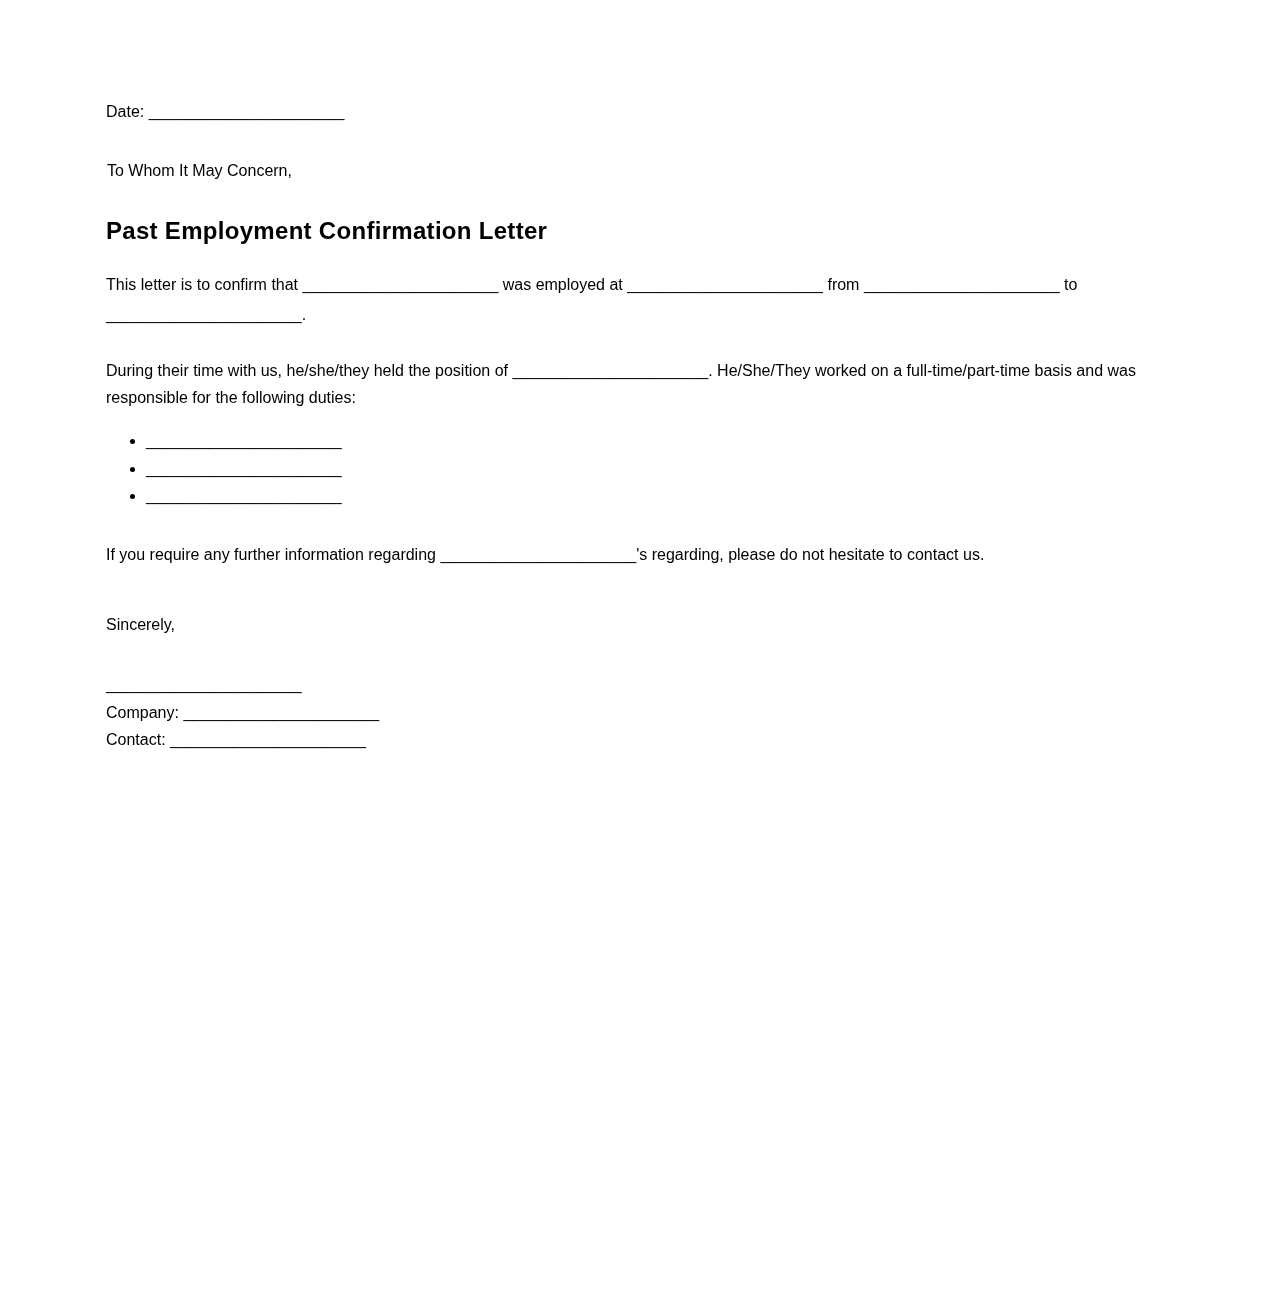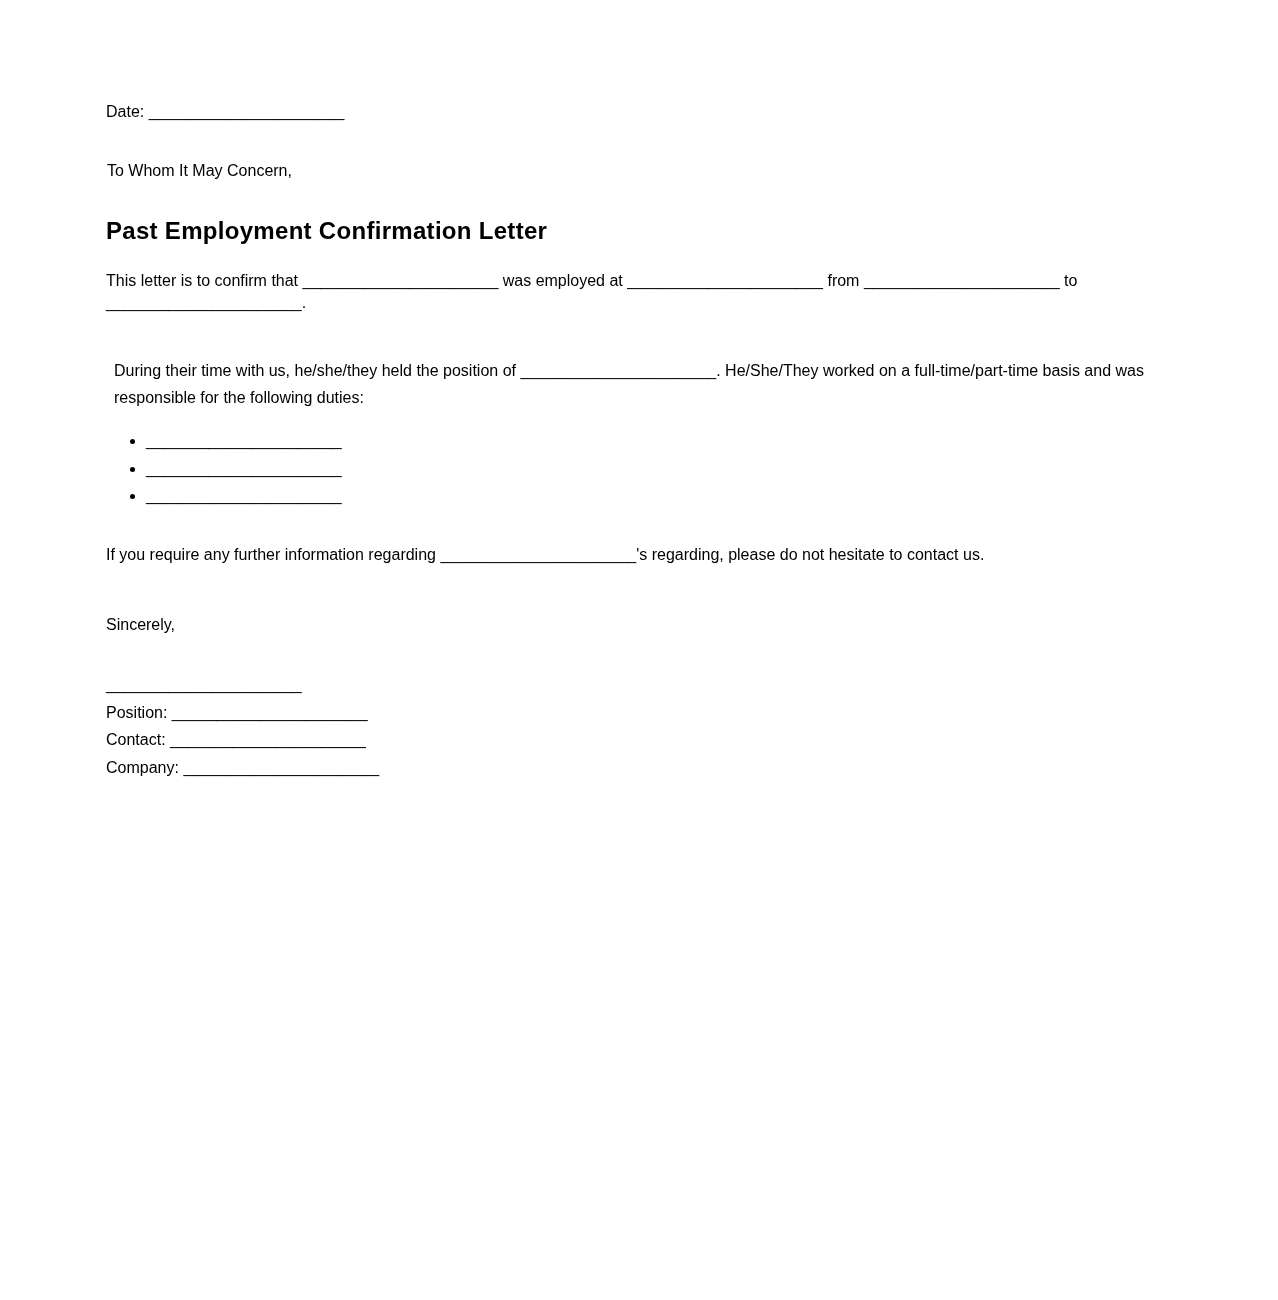--- a/index.html
+++ b/index.html
@@ -48,22 +48,22 @@
       white-space: nowrap;
     }
     .para {
       position: absolute;
       left: 0;
       width: 1040px;
       font-size: 16px;
       line-height: 27px;
       margin: 0;
     }
-    .p1 { top: 270px; line-height: 22px; }
-    .p2 { top: 357px; margin-left: 8px; }
+    .p1 { top: 270px; line-height: 30px; }
+    .p2 { top: 357px; }
     .duties {
       position: absolute;
       top: 427px;
       left: 0;
       margin: 0;
       padding-left: 40px;
       list-style: disc;
       font-size: 16px;
       line-height: 27.5px;
     }
@@ -112,23 +112,20 @@
 
   <p class="para p3"><span>If you require any further information regarding </span><span class="blank">______________________</span><span>'s regarding, please do not hesitate to contact us.</span></p>
 
   <div class="closing">Sincerely,</div>
 
   <div class="signature">
     <div>
       <span class="blank">______________________</span>
     </div>
     <div>
-      <span>Position: </span><span class="blank">______________________</span>
+      <span>Company: </span><span class="blank">______________________</span>
     </div>
     <div>
       <span>Contact: </span><span class="blank">______________________</span>
-    </div>
-    <div>
-      <span>Company: </span><span class="blank">______________________</span>
     </div>
   </div>
 
 </div>
 
 </body></html>

